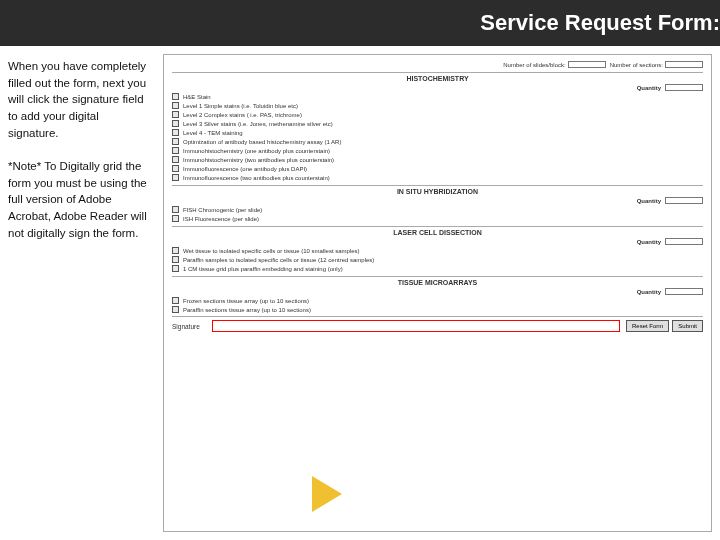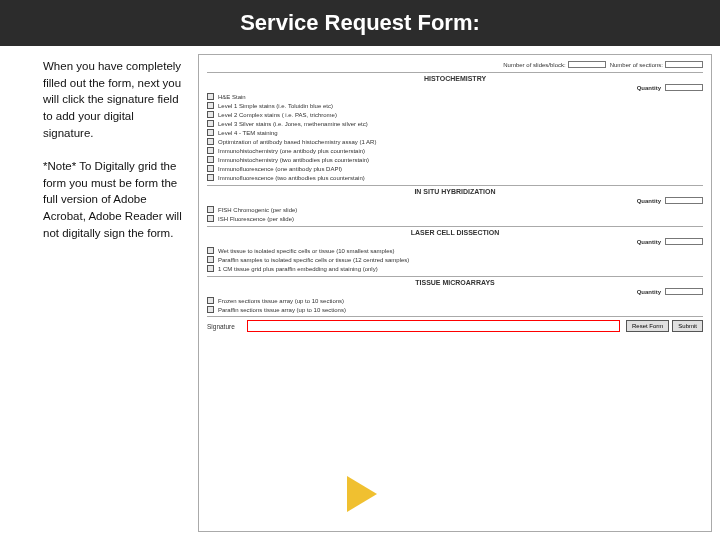--- a/index.html
+++ b/index.html
@@ -16,31 +16,30 @@
       width: 720px;
       height: 540px;
       background: #fff;
       display: flex;
       flex-direction: column;
     }
 
     .title-bar {
       background: #2c2c2c;
       color: #fff;
-      text-align: center;
+      text-align: right;
       padding: 10px 0;
       font-size: 22px;
       font-weight: bold;
     }
 
     .content-area {
       display: flex;
       flex: 1;
       overflow: hidden;
-      margin-left: 35px;
     }
 
     .left-panel {
       width: 155px;
       min-width: 155px;
       padding: 12px 8px;
       font-size: 11.5px;
       line-height: 1.45;
       color: #111;
       background: #fff;
@@ -193,21 +192,21 @@
         <span>When you have </span>
         <span>completely </span>
         <span>filled out the </span>
         form, next you will 
         <span>click the </span>
         signature field to add your digital signature.
         <br><br>
         *Note* To 
         <span>Digitally grid </span>
         the form you 
-        <span>must be form </span>
+        <span>must be using </span>
         the full version of Adobe Acrobat, Adobe Reader will not digitally sign the form.
       </span>
     </div>
 
     <div class="right-panel">
       <div class="form-mockup">
         <div class="form-inner">
 
           <div class="top-row">
             <div class="top-row-item">

